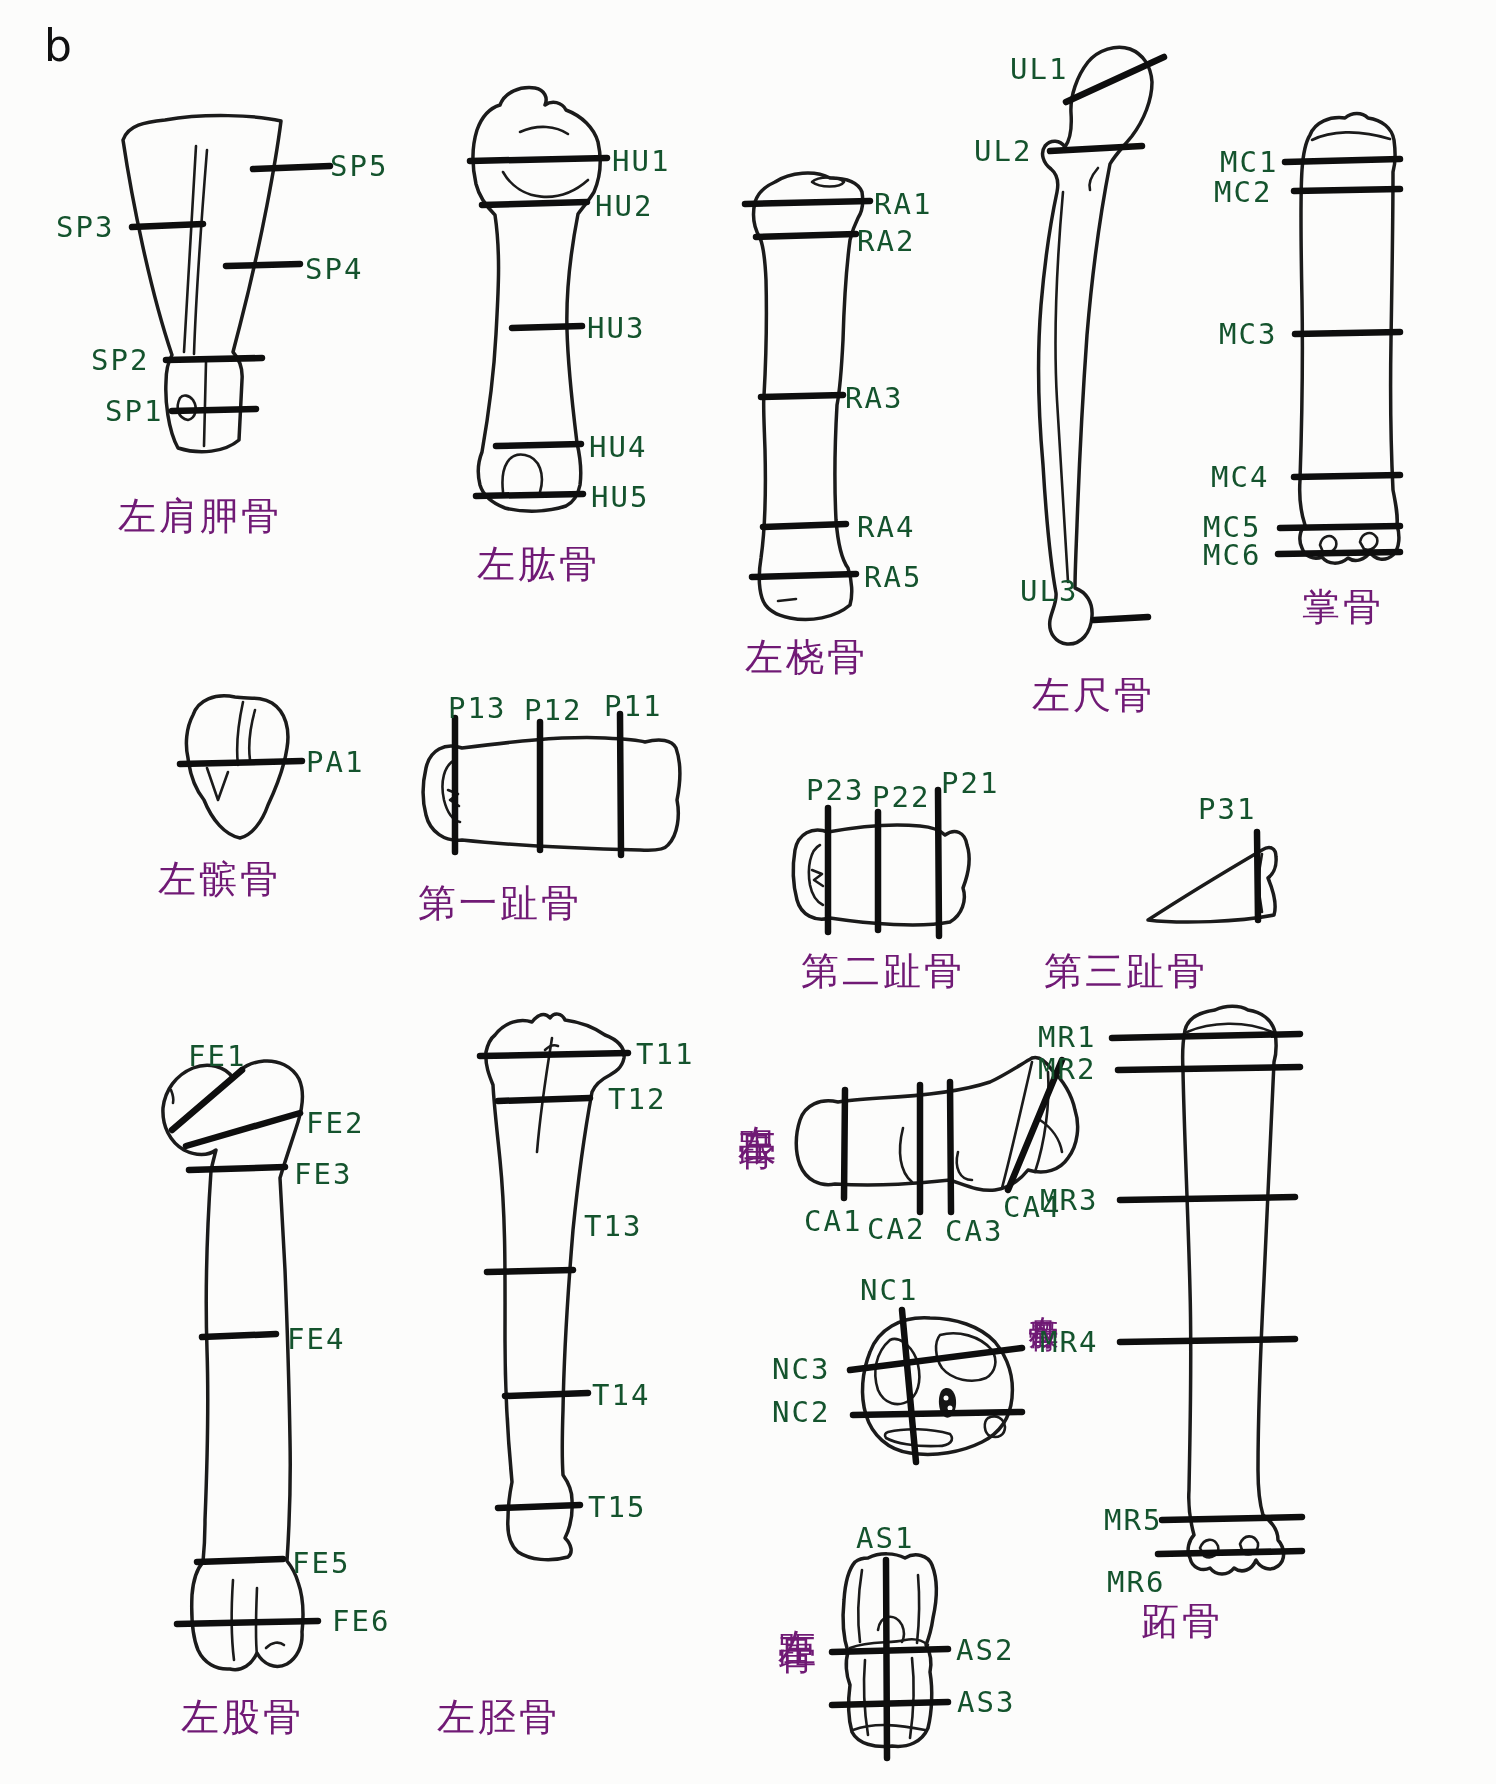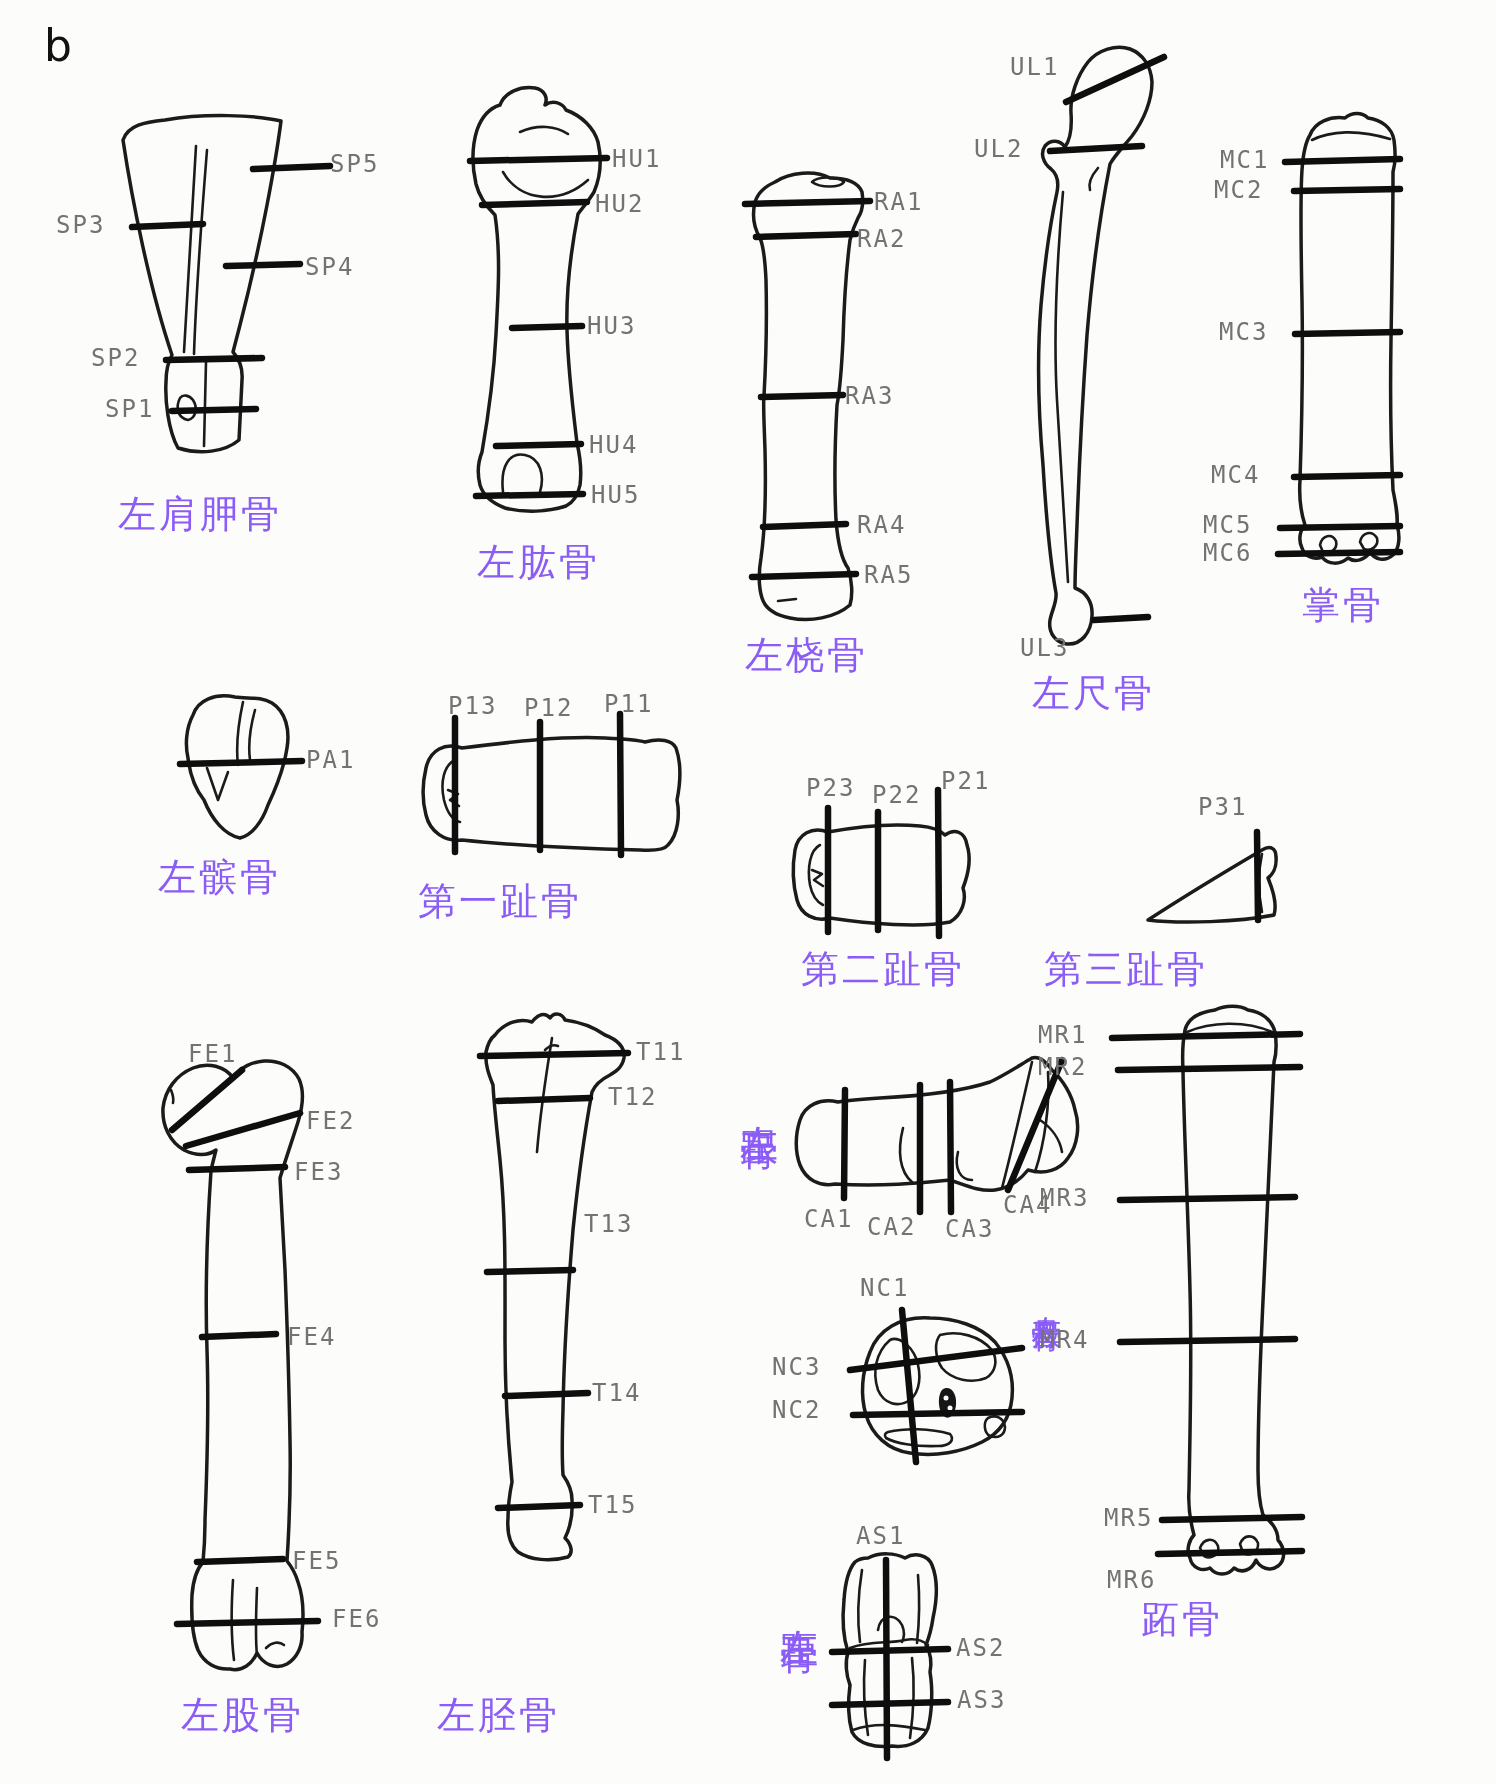--- a/index.html
+++ b/index.html
@@ -7,26 +7,26 @@
     position:relative; width:1496px; height:1784px;
     background:#fcfcfb; overflow:hidden;
     font-family:"DejaVu Sans Mono", monospace;
   }
   .page svg { position:absolute; left:0; top:0; }
   .bone   { fill:none; stroke:#1b1b1b; stroke-width:3.5; stroke-linecap:round; stroke-linejoin:round; }
   .detail { fill:none; stroke:#1b1b1b; stroke-width:2.6; stroke-linecap:round; stroke-linejoin:round; }
   .mline  { fill:none; stroke:#0e0e0e; stroke-width:6.5; stroke-linecap:round; }
   .blob   { fill:#161616; stroke:none; }
   .mark {
-    position:absolute; font-size:24px; letter-spacing:2px;
-    color:#737373; white-space:nowrap; line-height:1;
+    position:absolute; font-size:29px; letter-spacing:2px;
+    color:#14532d; white-space:nowrap; line-height:1;
   }
   .cap {
-    position:absolute; font-family:Liberation Mono, monospace;
-    font-size:38px; letter-spacing:3px; color:#8b5cf6; white-space:nowrap; line-height:1.05;
+    position:absolute; font-family:Liberation Sans, sans-serif;
+    font-size:38px; letter-spacing:3px; color:#701a75; white-space:nowrap; line-height:1.05;
   }
   .vcap { writing-mode:vertical-rl; text-orientation:upright; letter-spacing:4px; }
   .vcap.small { font-size:30px; letter-spacing:2px; }
   .panel-letter {
     position:absolute; font-family:"DejaVu Sans",sans-serif;
     font-size:44px; color:#111; line-height:1;
   }
 </style>
 </head>
 <body>
@@ -223,21 +223,21 @@
 
   <div class="mark" style="left:874px;top:190px">RA1</div>
   <div class="mark" style="left:857px;top:227px">RA2</div>
   <div class="mark" style="left:845px;top:384px">RA3</div>
   <div class="mark" style="left:857px;top:513px">RA4</div>
   <div class="mark" style="left:864px;top:563px">RA5</div>
   <div class="cap" style="left:745px;top:638px">左桡骨</div>
 
   <div class="mark" style="left:1010px;top:55px">UL1</div>
   <div class="mark" style="left:974px;top:137px">UL2</div>
-  <div class="mark" style="left:1020px;top:636px">UL3</div>
+  <div class="mark" style="left:1020px;top:577px">UL3</div>
   <div class="cap" style="left:1032px;top:676px">左尺骨</div>
 
   <div class="mark" style="left:1220px;top:148px">MC1</div>
   <div class="mark" style="left:1214px;top:178px">MC2</div>
   <div class="mark" style="left:1219px;top:320px">MC3</div>
   <div class="mark" style="left:1211px;top:463px">MC4</div>
   <div class="mark" style="left:1203px;top:513px">MC5</div>
   <div class="mark" style="left:1203px;top:541px">MC6</div>
   <div class="cap" style="left:1302px;top:588px">掌骨</div>
 

